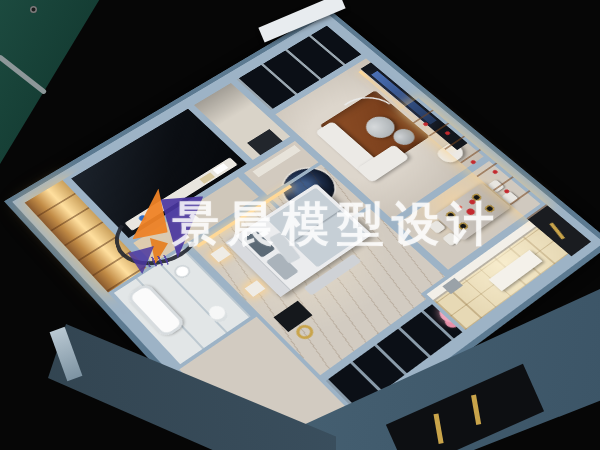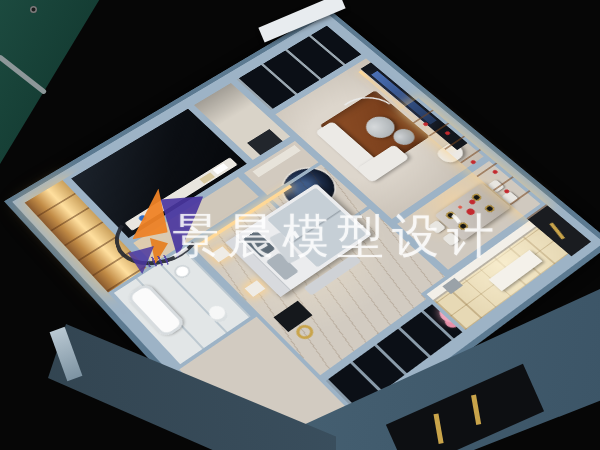--- a/index.html
+++ b/index.html
@@ -176,21 +176,21 @@
   .face-sw{left:0;top:0;width:600px;height:450px;
      background:linear-gradient(80deg,#31434f,#42596b);
      clip-path:polygon(11% 72%,56% 97%,56% 112%,8% 84%);}
   .ledge-n{left:258px;top:10px;width:88px;height:16px;background:#e8ecef;
      transform:rotate(-23deg);box-shadow:0 2px 4px rgba(0,0,0,.5);}
   .post-w{left:58px;top:328px;width:16px;height:52px;background:linear-gradient(180deg,#b9c8d2,#7d93a2);
      transform:rotate(-20deg);}
 
   
   .wm{left:0;top:0;width:600px;height:450px;pointer-events:none;}
-  .wm-text{left:172px;top:205px;width:400px;font-size:47px;font-weight:normal;
+  .wm-text{left:172px;top:193px;width:400px;font-size:47px;font-weight:bold;
      letter-spacing:8px;color:var(--wmWhite,#ffffffcc);white-space:nowrap;
      text-shadow:0 0 2px rgba(255,255,255,.35);}
   .sail-o{left:136px;top:188px;width:34px;height:54px;background:var(--logoOrange,#ef8326);
      clip-path:polygon(0 100%,55% 0,100% 78%);transform:rotate(8deg);opacity:.95;}
   .sail-p{left:158px;top:194px;width:42px;height:64px;background:var(--logoPurple,#4a36a0);
      clip-path:polygon(0 12%,100% 0,55% 100%);transform:rotate(6deg);opacity:.92;}
   .sail-o2{left:150px;top:238px;width:18px;height:26px;background:#e67f22;
      clip-path:polygon(0 0,100% 20%,30% 100%);opacity:.95;}
   .sail-p2{left:128px;top:246px;width:26px;height:28px;background:var(--logoPurple,#4a36a0);
      clip-path:polygon(0 25%,100% 0,55% 100%);opacity:.85;}

